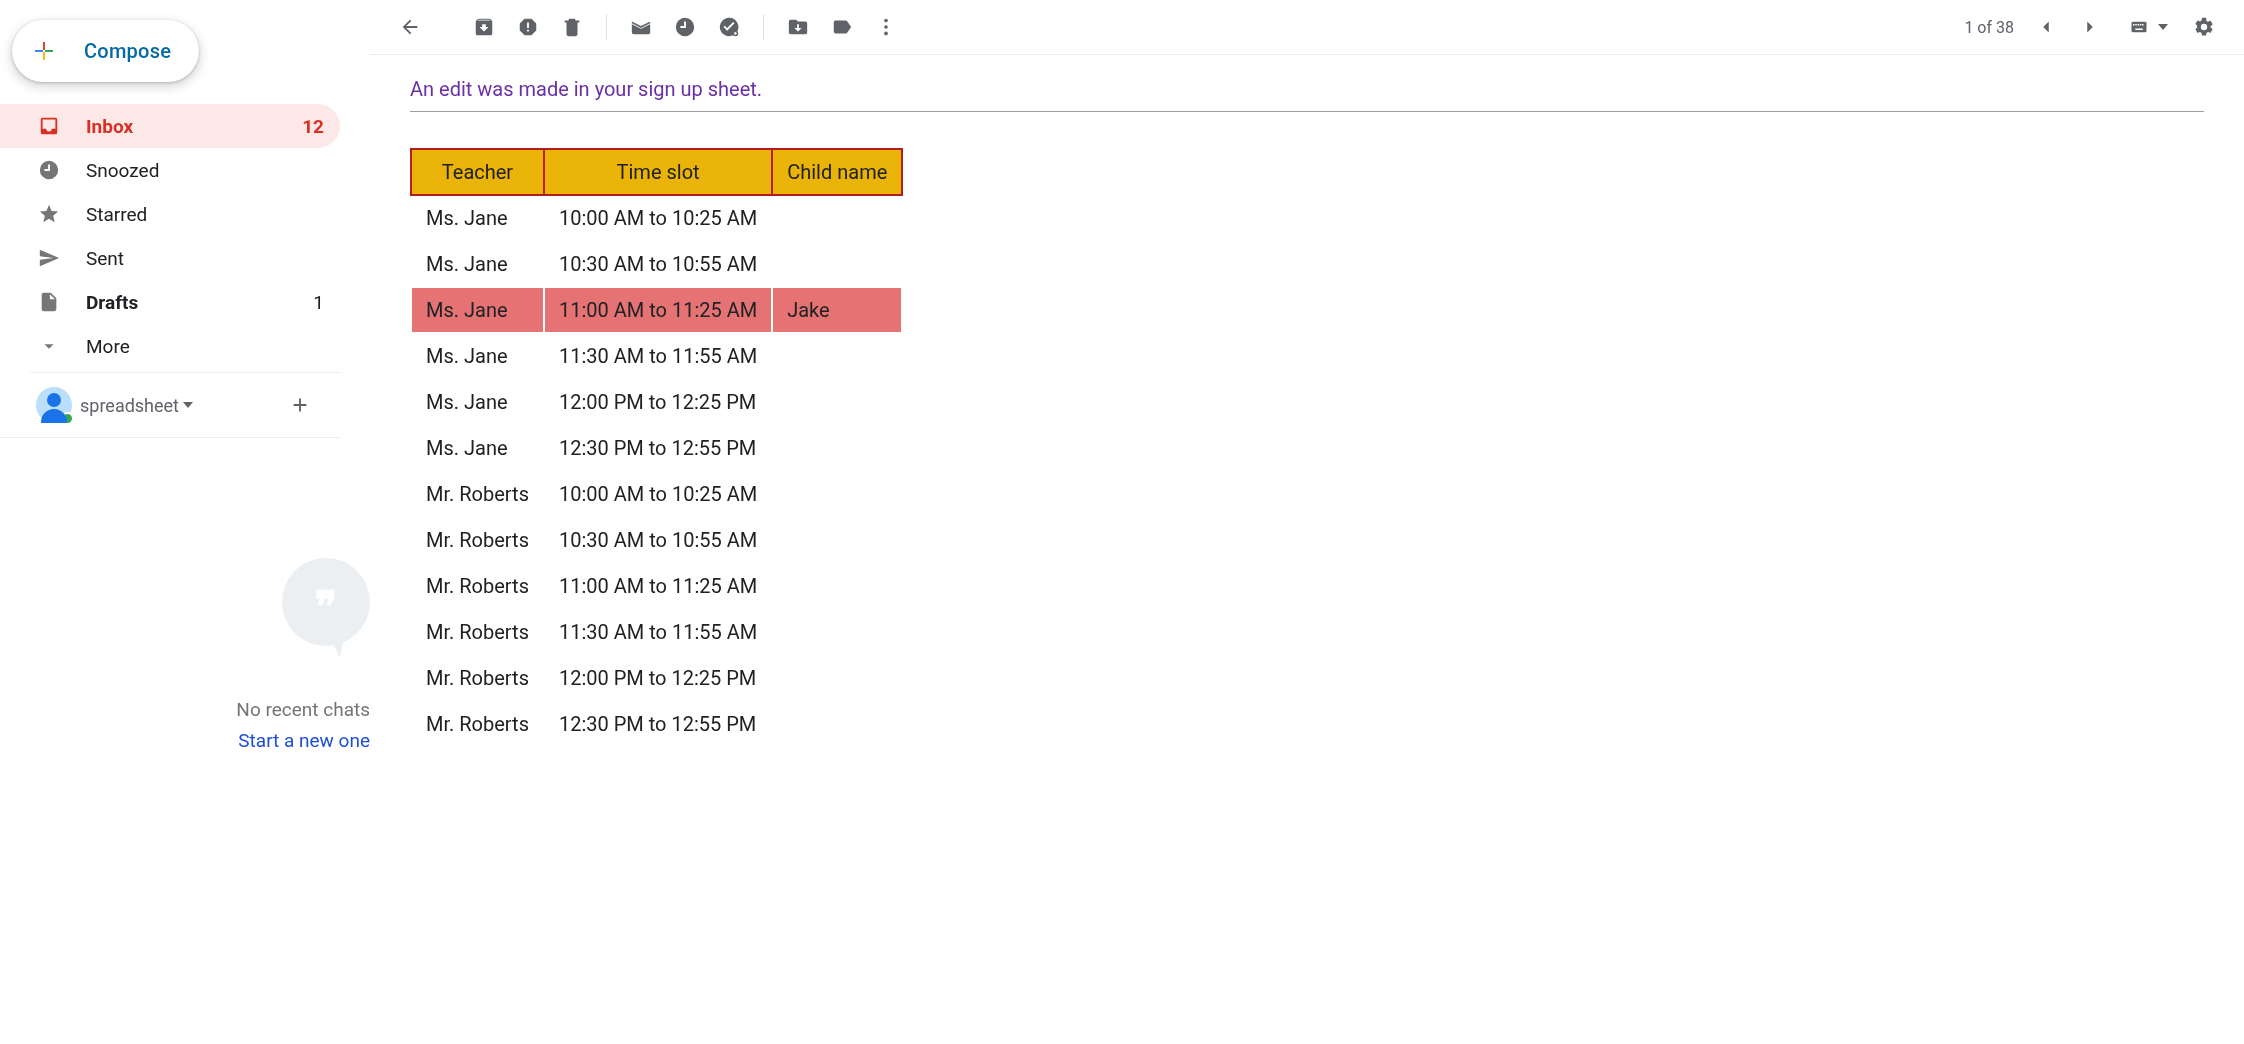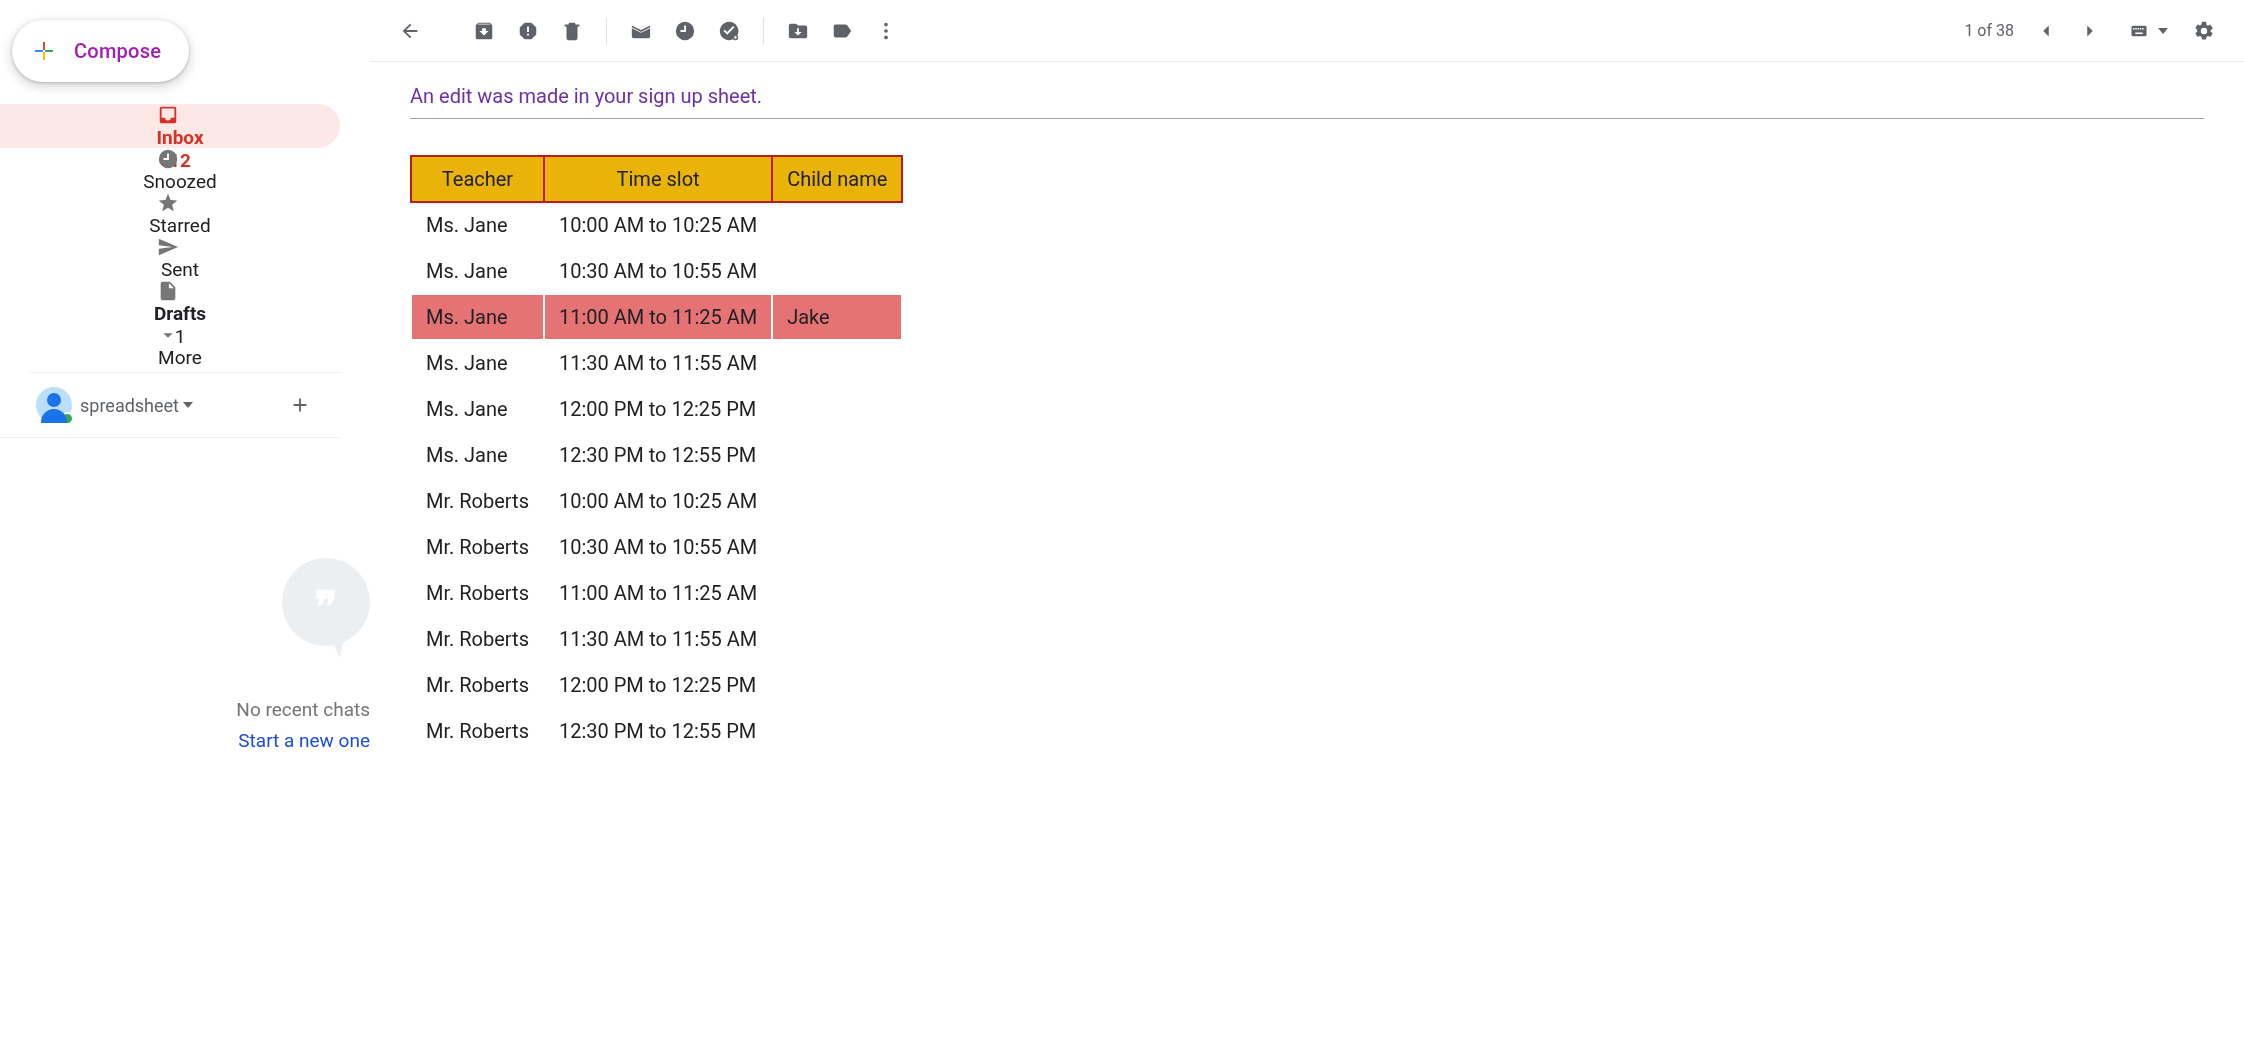--- a/index.html
+++ b/index.html
@@ -18,46 +18,45 @@
     width: 370px;
     flex-shrink: 0;
     padding-top: 12px;
     display: flex;
     flex-direction: column;
   }
   .compose-wrap { padding: 8px 10px 18px 12px; }
   .compose-btn {
     display: inline-flex;
     align-items: center;
-    gap: 18px;
+    gap: 28px;
     height: 62px;
     padding: 0 28px 0 20px;
     border-radius: 34px;
     background: #fff;
     box-shadow: 0 1px 3px rgba(60,64,67,.3), 0 4px 8px 3px rgba(60,64,67,.15);
     cursor: pointer;
-    color: #a21caf;
+    color: #0369a1;
     font-size: 20px;
     font-weight: 500;
     letter-spacing: .25px;
   }
   .compose-plus { width:24px; height:24px; position:relative; }
   .compose-plus svg { width:24px; height:24px; display:block; }
   .nav { padding-top: 4px; }
   .nav-item {
     display: flex;
     align-items: center;
     height: 44px;
     padding: 0 16px 0 36px;
     border-radius: 0 22px 22px 0;
     margin-right: 30px;
     cursor: pointer;
     color: #202124;
     font-size: 19px;
-    flex-direction: column;
   }
   .nav-item .icon {
     width: 26px; height: 26px;
     margin-right: 24px;
     display:flex; align-items:center; justify-content:center;
     color:#767676;
   }
   .nav-item .icon svg { width:22px; height:22px; fill:currentColor; }
   .nav-item.active {
     background: #fce8e6;
@@ -138,21 +137,21 @@
     font-size:42px; font-weight:700;
     font-family: Georgia, serif;
     line-height:1;
   }
   .no-chats{ margin-top:40px; color:#757575; font-size:19px; }
   .start-chat{ margin-top:8px; color:#1d4ed8; font-size:19px; cursor:pointer; }
 
   
   .main { flex:1; display:flex; flex-direction:column; border-left:0; }
   .toolbar {
-    height:62px;
+    height:55px;
     display:flex; align-items:center;
     padding: 0 18px;
     border-bottom:1px solid #e8eaed;
     color:#5f6368;
   }
   .tbtn {
     width:44px; height:44px;
     display:flex;align-items:center;justify-content:center;
     border-radius:50%;
     cursor:pointer; color:#5f6368;

